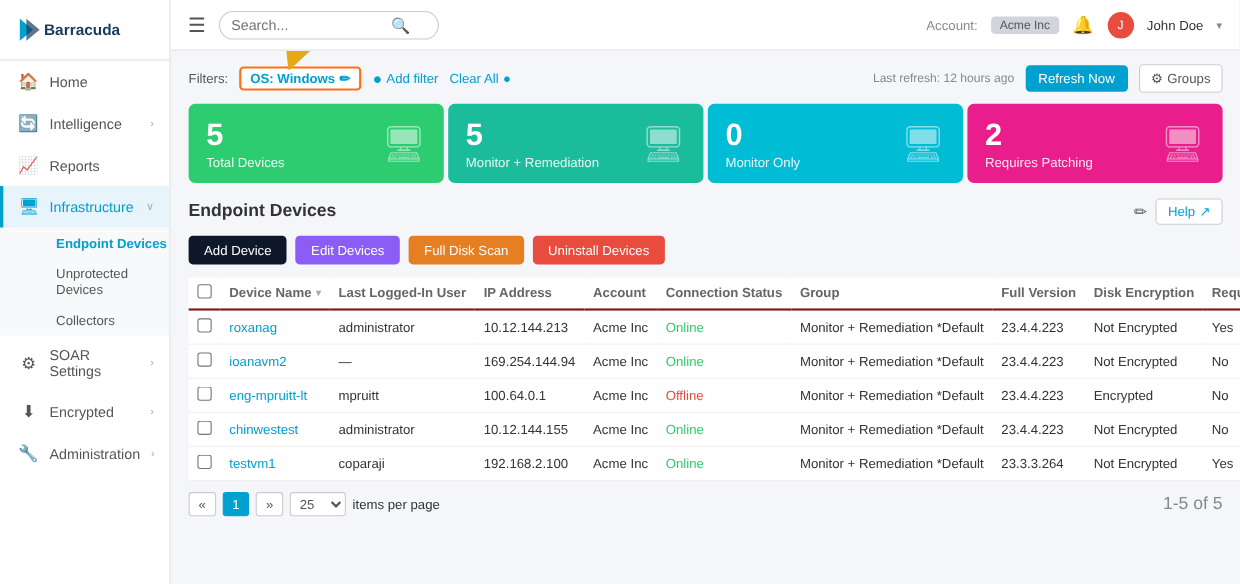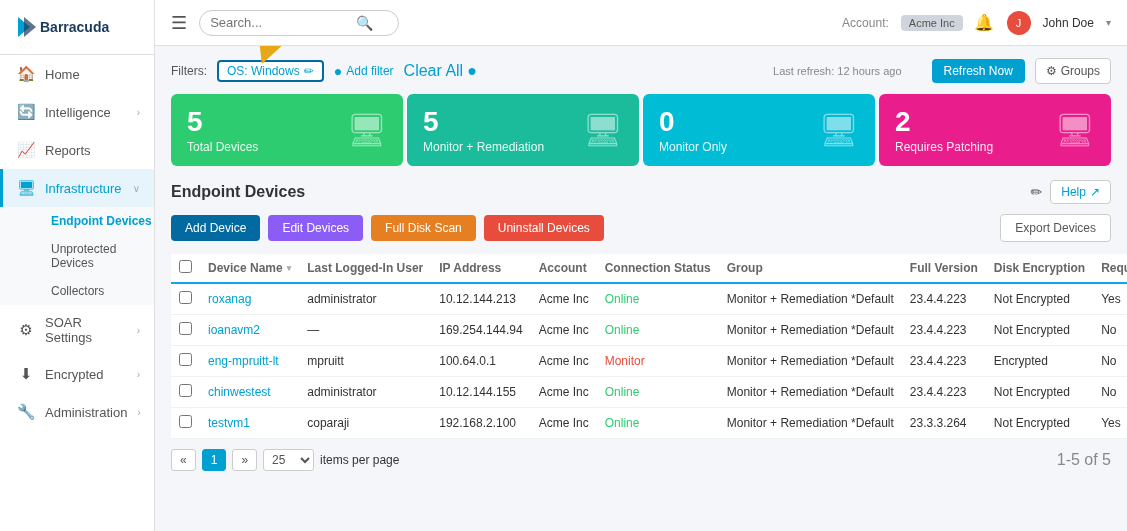--- a/index.html
+++ b/index.html
@@ -36,27 +36,27 @@
     .user-avatar { width: 24px; height: 24px; border-radius: 50%; background: #e74c3c; display: flex; align-items: center; justify-content: center; color: white; font-size: 11px; }
     .user-name { font-size: 12px; color: #333; }
     .user-dropdown { font-size: 10px; color: #888; cursor: pointer; }
 
     
     .content { flex: 1; overflow-y: auto; padding: 12px 16px; }
 
     
     .filter-bar { display: flex; align-items: center; gap: 10px; margin-bottom: 10px; flex-wrap: wrap; }
     .filter-label { font-size: 12px; color: #555; }
-    .filter-tag { display: flex; align-items: center; gap: 4px; border: 2px solid #0369a1; border-radius: 4px; padding: 2px 8px; font-size: 12px; color: #00a0d1; background: #fff; }
+    .filter-tag { display: flex; align-items: center; gap: 4px; border: 2px solid #f97316; border-radius: 4px; padding: 2px 8px; font-size: 12px; color: #00a0d1; background: #fff; font-weight: bold; }
     .filter-edit-icon { font-size: 12px; cursor: pointer; }
     .add-filter { display: flex; align-items: center; gap: 4px; font-size: 12px; color: #00a0d1; cursor: pointer; }
     .add-filter-icon { color: #00a0d1; font-size: 14px; }
-    .clear-all { display: flex; align-items: flex-start; gap: 4px; font-size: 16px; color: #00a0d1; cursor: pointer; }
+    .clear-all { display: flex; align-items: flex-start; gap: 4px; font-size: 12px; color: #00a0d1; cursor: pointer; }
     .last-refresh { margin-left: auto; font-size: 11px; color: #888; }
-    .refresh-btn { background: #00a0d1; color: #fff; border: none; padding: 5px 12px; border-radius: 4px; font-size: 12px; cursor: pointer; margin-left: 20px; }
+    .refresh-btn { background: #00a0d1; color: #fff; border: none; padding: 5px 12px; border-radius: 4px; font-size: 12px; cursor: pointer; }
     .groups-btn { display: flex; align-items: center; gap: 4px; background: #fff; border: 1px solid #ccc; padding: 5px 10px; border-radius: 4px; font-size: 12px; cursor: pointer; color: #555; }
 
     
     .arrow-annotation { position: relative; }
     .arrow-svg { position: absolute; top: -55px; left: 60px; width: 80px; height: 60px; pointer-events: none; }
 
     
     .stats-row { display: flex; gap: 4px; margin-bottom: 14px; }
     .stat-card { flex: 1; border-radius: 6px; padding: 12px 16px; display: flex; align-items: center; justify-content: space-between; min-height: 68px; }
     .stat-card.green { background: #2ecc71; }
@@ -70,29 +70,29 @@
 
     
     .section-header { display: flex; align-items: center; justify-content: space-between; margin-bottom: 10px; }
     .section-title { font-size: 16px; font-weight: 600; color: #333; }
     .section-actions { display: flex; align-items: center; gap: 8px; }
     .edit-icon { cursor: pointer; color: #555; font-size: 14px; }
     .help-btn { display: flex; align-items: center; gap: 4px; border: 1px solid #ccc; border-radius: 4px; padding: 4px 10px; font-size: 12px; color: #00a0d1; cursor: pointer; background: #fff; }
 
     
     .action-buttons { display: flex; gap: 8px; margin-bottom: 12px; align-items: center; }
-    .btn-add { background: #0369a1; color: #fff; border: none; padding: 6px 14px; border-radius: 4px; font-size: 12px; cursor: pointer; font-weight: 500; }
+    .btn-add { background: #0f172a; color: #fff; border: none; padding: 6px 14px; border-radius: 4px; font-size: 12px; cursor: pointer; font-weight: 500; }
     .btn-edit { background: #8b5cf6; color: #fff; border: none; padding: 6px 14px; border-radius: 4px; font-size: 12px; cursor: pointer; font-weight: 500; }
     .btn-scan { background: #e67e22; color: #fff; border: none; padding: 6px 14px; border-radius: 4px; font-size: 12px; cursor: pointer; font-weight: 500; }
     .btn-uninstall { background: #e74c3c; color: #fff; border: none; padding: 6px 14px; border-radius: 4px; font-size: 12px; cursor: pointer; font-weight: 500; }
     .btn-export { margin-left: auto; background: #fff; border: 1px solid #ccc; color: #555; padding: 6px 14px; border-radius: 4px; font-size: 12px; cursor: pointer; }
 
     
     .device-table { width: 100%; border-collapse: collapse; font-size: 12px; }
-    .device-table th { text-align: left; padding: 6px 8px; color: #666; font-weight: 600; border-bottom: 2px solid #0ea5e9; white-space: nowrap; background: #fff; }
+    .device-table th { text-align: left; padding: 6px 8px; color: #666; font-weight: 600; border-bottom: 2px solid #7f1d1d; white-space: nowrap; background: #fff; }
     .device-table td { padding: 7px 8px; border-bottom: 1px solid #f0f0f0; background: #fff; white-space: nowrap; }
     .sort-icon { font-size: 9px; color: #aaa; margin-left: 2px; }
     .status-online { color: #2ecc71; font-weight: 500; }
     .status-offline { color: #e74c3c; font-weight: 500; }
     .text-link { color: #00a0d1; cursor: pointer; }
     input[type="checkbox"] { cursor: pointer; }
 
     
     .pagination { display: flex; align-items: center; gap: 6px; margin-top: 10px; font-size: 12px; }
     .page-btn { border: 1px solid #ccc; background: #fff; padding: 3px 8px; border-radius: 3px; cursor: pointer; color: #555; font-size: 12px; }
@@ -251,21 +251,20 @@
           <span>↗</span>
         </button>
       </div>
     </div>
 
     <div class="action-buttons">
       <button class="btn-add">Add Device</button>
       <button class="btn-edit">Edit Devices</button>
       <button class="btn-scan">Full Disk Scan</button>
       <button class="btn-uninstall">Uninstall Devices</button>
-      <button class="btn-export">Export Devices</button>
     </div>
 
     <table class="device-table">
       <thead>
         <tr>
           <th><input type="checkbox" style=""></th>
           <th>
             <div class="th-sort">
               <span>Device Name</span>
               <span class="sort-icon">▾</span>
@@ -308,21 +307,21 @@
       <td>Not Encrypted</td>
       <td>No</td>
 
     </tr>
           <tr>
       <td><input type="checkbox" style=""></td>
       <td><span class="text-link">eng-mpruitt-lt</span></td>
       <td>mpruitt</td>
       <td>100.64.0.1</td>
       <td>Acme Inc</td>
-      <td><span class="status-offline">Monitor</span></td>
+      <td><span class="status-offline">Offline</span></td>
       <td>Monitor + Remediation *Default</td>
       <td>23.4.4.223</td>
       <td>Encrypted</td>
       <td>No</td>
 
     </tr>
           <tr>
       <td><input type="checkbox" style=""></td>
       <td><span class="text-link">chinwestest</span></td>
       <td>administrator</td>

